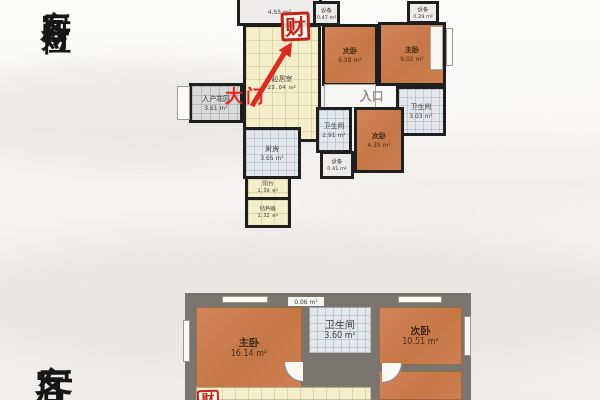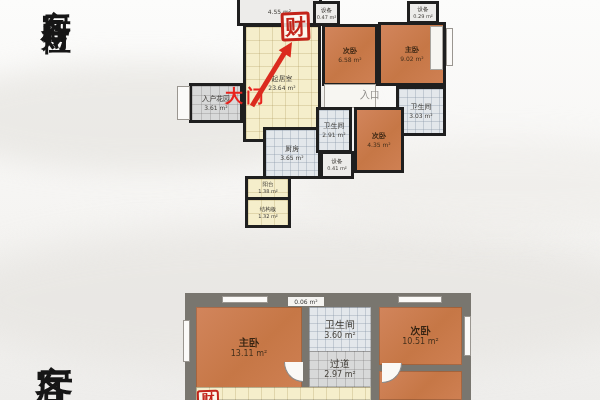--- a/index.html
+++ b/index.html
@@ -18,32 +18,32 @@
   .p2r{box-shadow:inset 0 0 0 1px rgba(0,0,0,.18);}
   .rname{font-size:7px;color:#33302c;}
   .rarea{font-size:6px;color:#45423e;}
   .p2r .rname{font-size:10px;color:#3a362f;}
   .p2r .rarea{font-size:8px;color:#46423b;}
   .small .rname{font-size:5.5px;}
   .small .rarea{font-size:5px;}
   .orange{background:linear-gradient(135deg,#d2855c 0%,#c67746 55%,#cf8053 100%);}
   .orange .rname{color:#372412;font-weight:bold;}
   .orange .rarea{color:#44301c;text-align:right;}
-  .cream{background-color:#f5eecb;background-image:linear-gradient(rgba(170,150,90,.28) 1px,transparent 1px),linear-gradient(90deg,rgba(170,150,90,.28) 1px,transparent 1px);background-size:13px 13px;}
+  .cream{background-color:#f5eecb;background-image:linear-gradient(rgba(170,150,90,.28) 1px,transparent 1px),linear-gradient(90deg,rgba(170,150,90,.28) 1px,transparent 1px);background-size:13px 13px;font-family:Liberation Mono, monospace;}
   .tile{background-color:#e3e7eb;background-image:linear-gradient(rgba(140,155,170,.38) 1px,transparent 1px),linear-gradient(90deg,rgba(140,155,170,.38) 1px,transparent 1px);background-size:8px 8px;}
   .gray{background-color:#d8d9d9;background-image:linear-gradient(rgba(120,120,120,.3) 1px,transparent 1px),linear-gradient(90deg,rgba(120,120,120,.3) 1px,transparent 1px);background-size:9px 9px;}
   .plain{background:#edecea;}
   .closet{position:absolute;box-sizing:border-box;background:#f7f6f2;border:1px solid #a8a49e;}
   .win{position:absolute;box-sizing:border-box;background:#fbfaf8;border:1px solid #9a9690;}
   .stamp{position:absolute;display:flex;align-items:center;justify-content:center;box-sizing:border-box;
     border:3px solid #c3241a;color:#c3241a;background:rgba(253,249,243,.85);font-weight:900;transform:rotate(-2deg);border-radius:3px;z-index:6;}
   .stamp.s1{left:281px;top:12px;width:29px;height:29px;font-size:21px;}
   .stamp.s2{left:197px;top:390px;width:22px;height:18px;font-size:13px;border-width:2px;}
   .door-label{position:absolute;left:225px;top:84px;color:#e8231d;font-weight:900;font-size:18px;letter-spacing:3px;z-index:6;}
-  .entry-label{position:absolute;left:360px;top:88px;color:#8f8d8a;font-size:10px;z-index:5;}
+  .entry-label{position:absolute;left:360px;top:88px;color:#8f8d8a;font-size:12px;z-index:5;font-weight:bold;}
   .duct-notch{position:absolute;left:288px;top:297px;width:36px;height:9px;background:#f5f4f1;z-index:5;display:flex;align-items:center;justify-content:center;}
   .duct-notch span{font-size:6px;color:#3a3a3a;}
   .p2outer{position:absolute;left:185px;top:293px;width:286px;height:107px;background:#79766f;}
   .arc{position:absolute;box-sizing:border-box;background:#faf9f6;z-index:4;}
   .arcL{left:284px;top:362px;width:19px;height:20px;border-radius:0 0 0 100%;border-left:1px solid #8a8a8a;border-bottom:1px solid #8a8a8a;}
   .arcR{left:382px;top:363px;width:20px;height:20px;border-radius:0 0 100% 0;border-right:1px solid #8a8a8a;border-bottom:1px solid #8a8a8a;}
   svg.arrow{position:absolute;left:242px;top:36px;z-index:7;}
 </style>
 </head>
 <body>
@@ -73,21 +73,21 @@
     <span class="rname">起居室</span>
     <span class="rarea">23.64 m²</span>
   </div>
 
   <div class="room p1 gray" style="left:189px;top:83px;width:54px;height:40px;">
     <span class="rname">入户花园</span>
     <span class="rarea">3.61 m²</span>
   </div>
   <div class="win" style="left:177px;top:86px;width:13px;height:34px;"></div>
 
-  <div class="room p1 tile" style="left:243px;top:127px;width:58px;height:52px;margin-left:20px;">
+  <div class="room p1 tile" style="left:243px;top:127px;width:58px;height:52px;">
     <span class="rname">厨房</span>
     <span class="rarea">3.65 m²</span>
   </div>
 
   <div class="room p1 cream small" style="left:245px;top:176px;width:46px;height:24px;">
     <span class="rname">阳台</span>
     <span class="rarea">1.38 m²</span>
   </div>
   <div class="room p1 cream small" style="left:245px;top:197px;width:46px;height:31px;">
     <span class="rname">结构板</span>
@@ -133,37 +133,33 @@
 
   <svg class="arrow" width="62" height="78" viewBox="0 0 62 78">
     <line x1="10" y1="70" x2="43" y2="16" stroke="#db2b1e" stroke-width="5"></line>
     <polygon points="50,6 48.6,21.5 36.7,14.3" fill="#db2b1e"></polygon>
   </svg>
 
   <div class="p2outer"></div>
 
   <div class="room p2r orange" style="left:196px;top:307px;width:106px;height:82px;">
     <span class="rname">主卧</span>
-    <span class="rarea">13.11 m²</span>
+    <span class="rarea">16.14 m²</span>
   </div>
 
   <div class="room p2r tile" style="left:309px;top:307px;width:62px;height:46px;">
     <span class="rname">卫生间</span>
     <span class="rarea">3.60 m²</span>
   </div>
 
   <div class="room p2r orange" style="left:379px;top:307px;width:83px;height:58px;">
     <span class="rname">次卧</span>
     <span class="rarea">10.51 m²</span>
   </div>
 
-  <div class="room p2r gray" style="left:309px;top:351px;width:62px;height:36px;">
-    <span class="rname">过道</span>
-    <span class="rarea">2.97 m²</span>
-  </div>
 
   <div class="room p2r cream" style="left:196px;top:387px;width:175px;height:13px;"></div>
   <div class="room p2r orange" style="left:379px;top:371px;width:83px;height:29px;"></div>
 
   <div class="duct-notch">
     <span>0.06 m²</span>
   </div>
 
   <div class="arc arcL"></div>
   <div class="arc arcR"></div>

